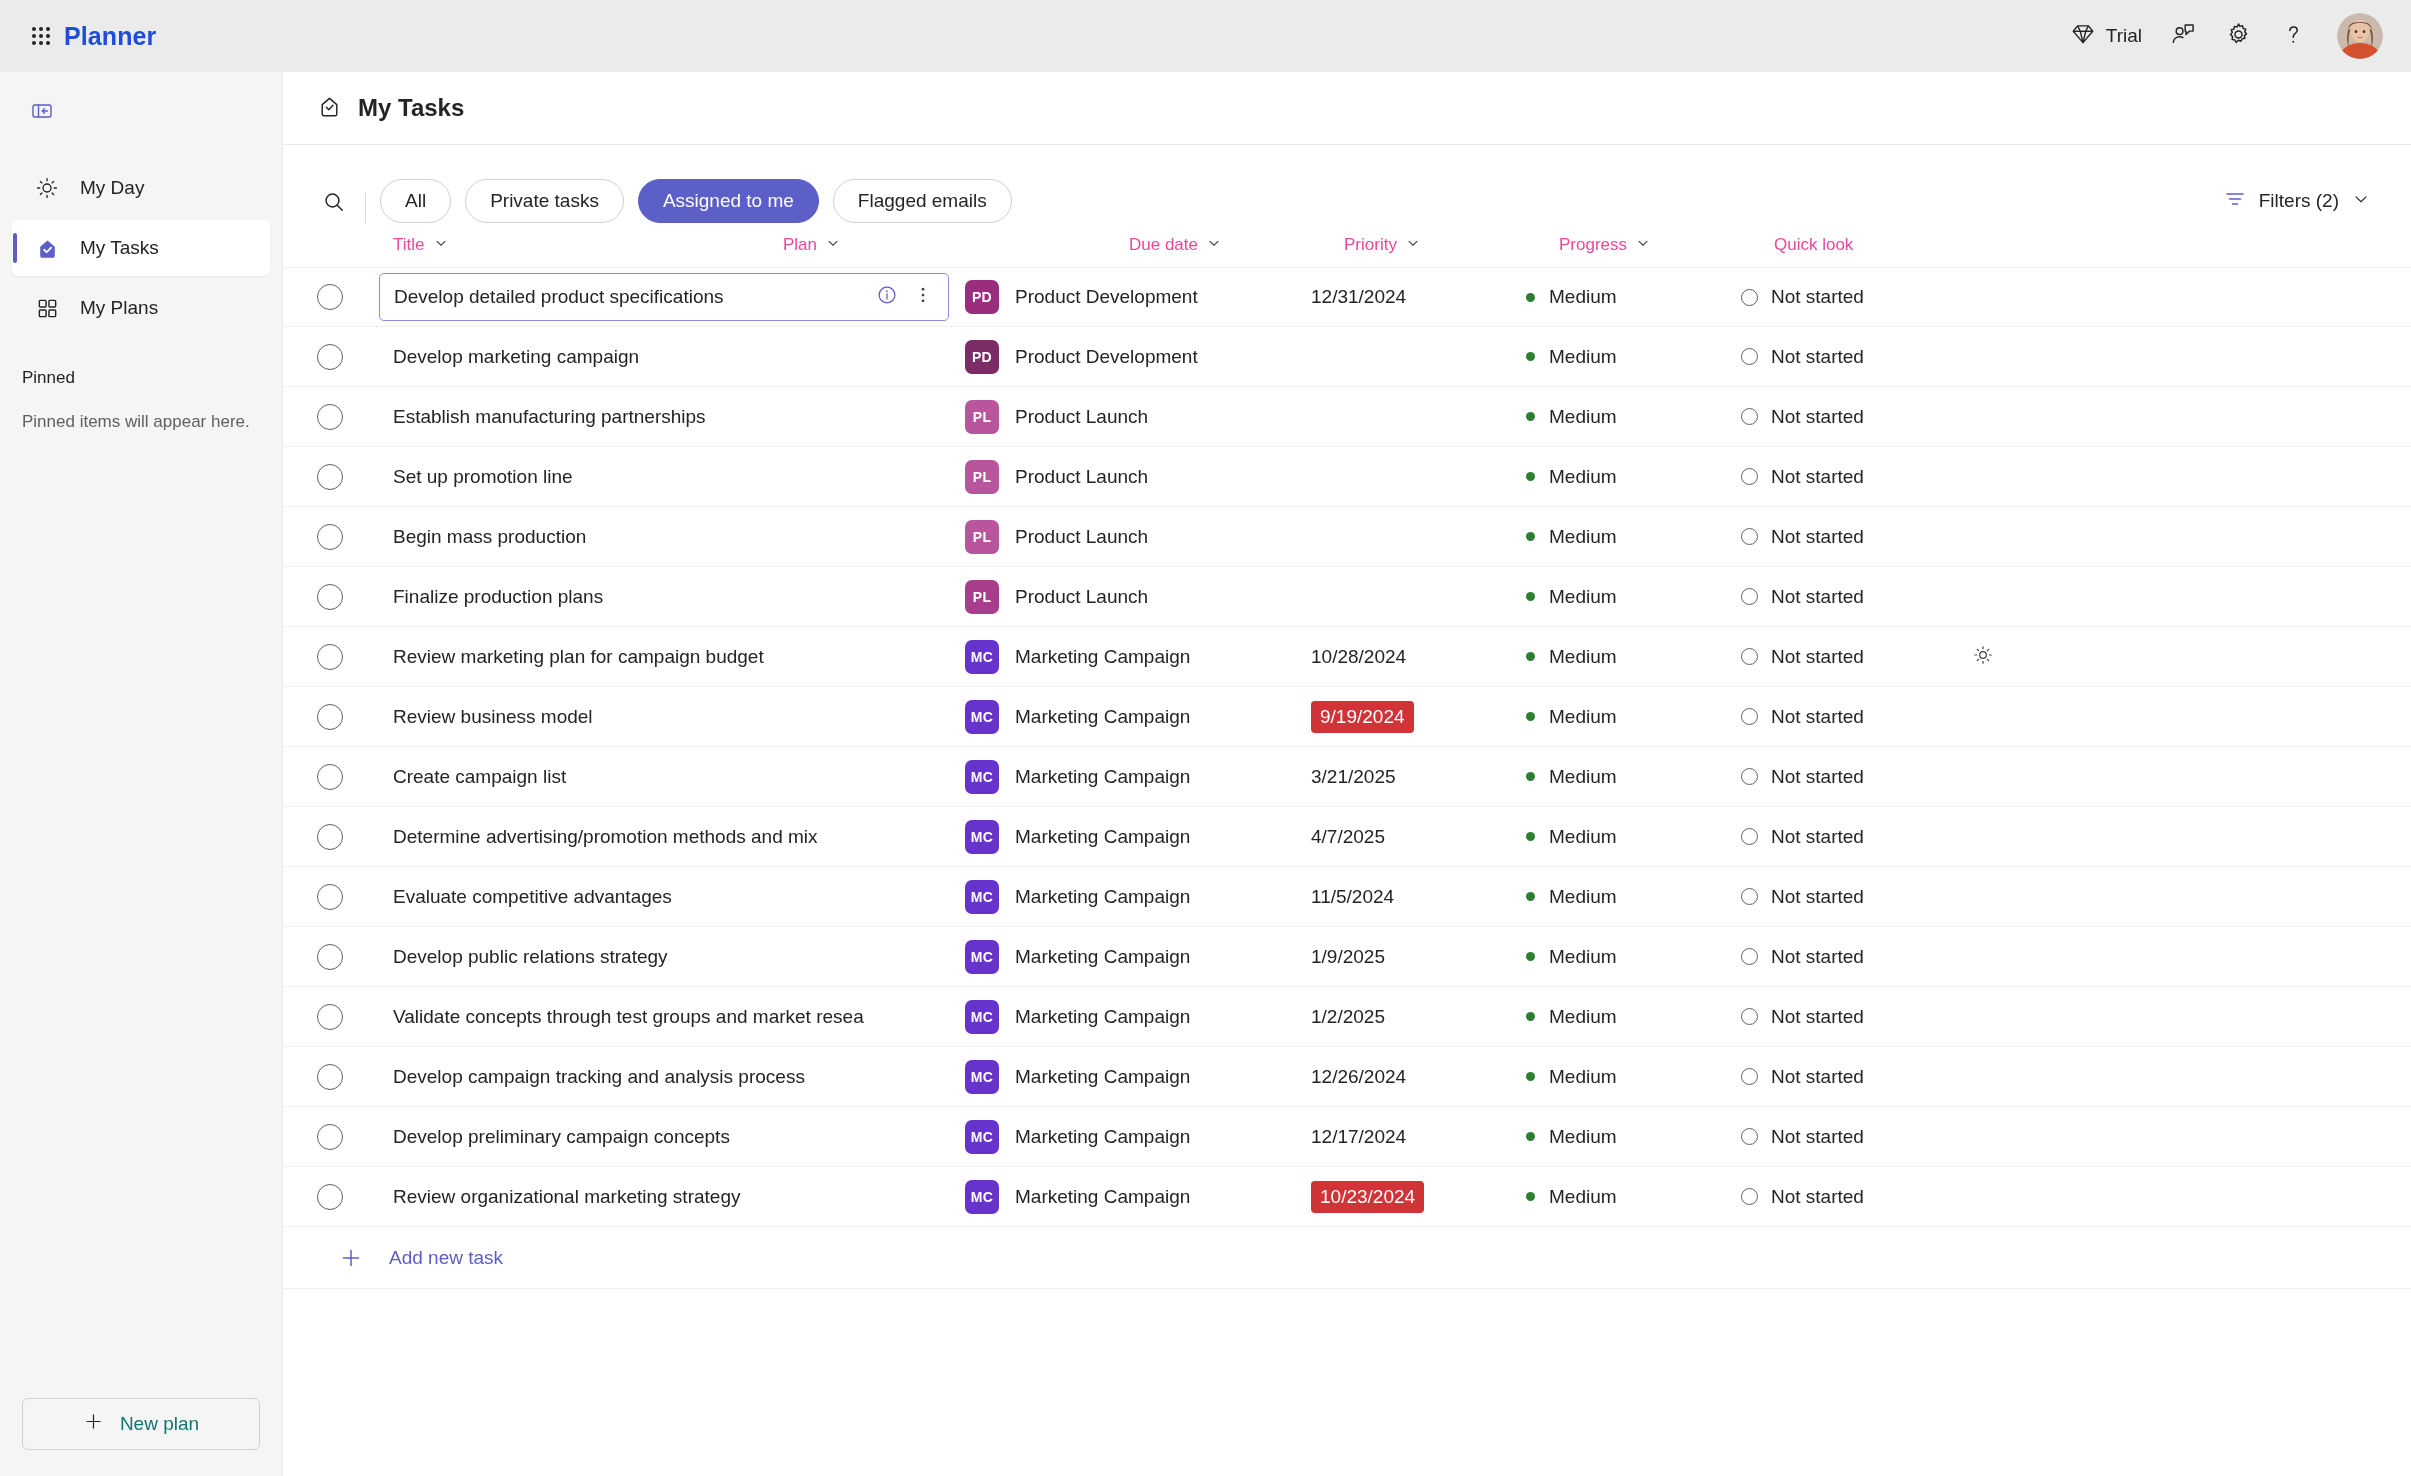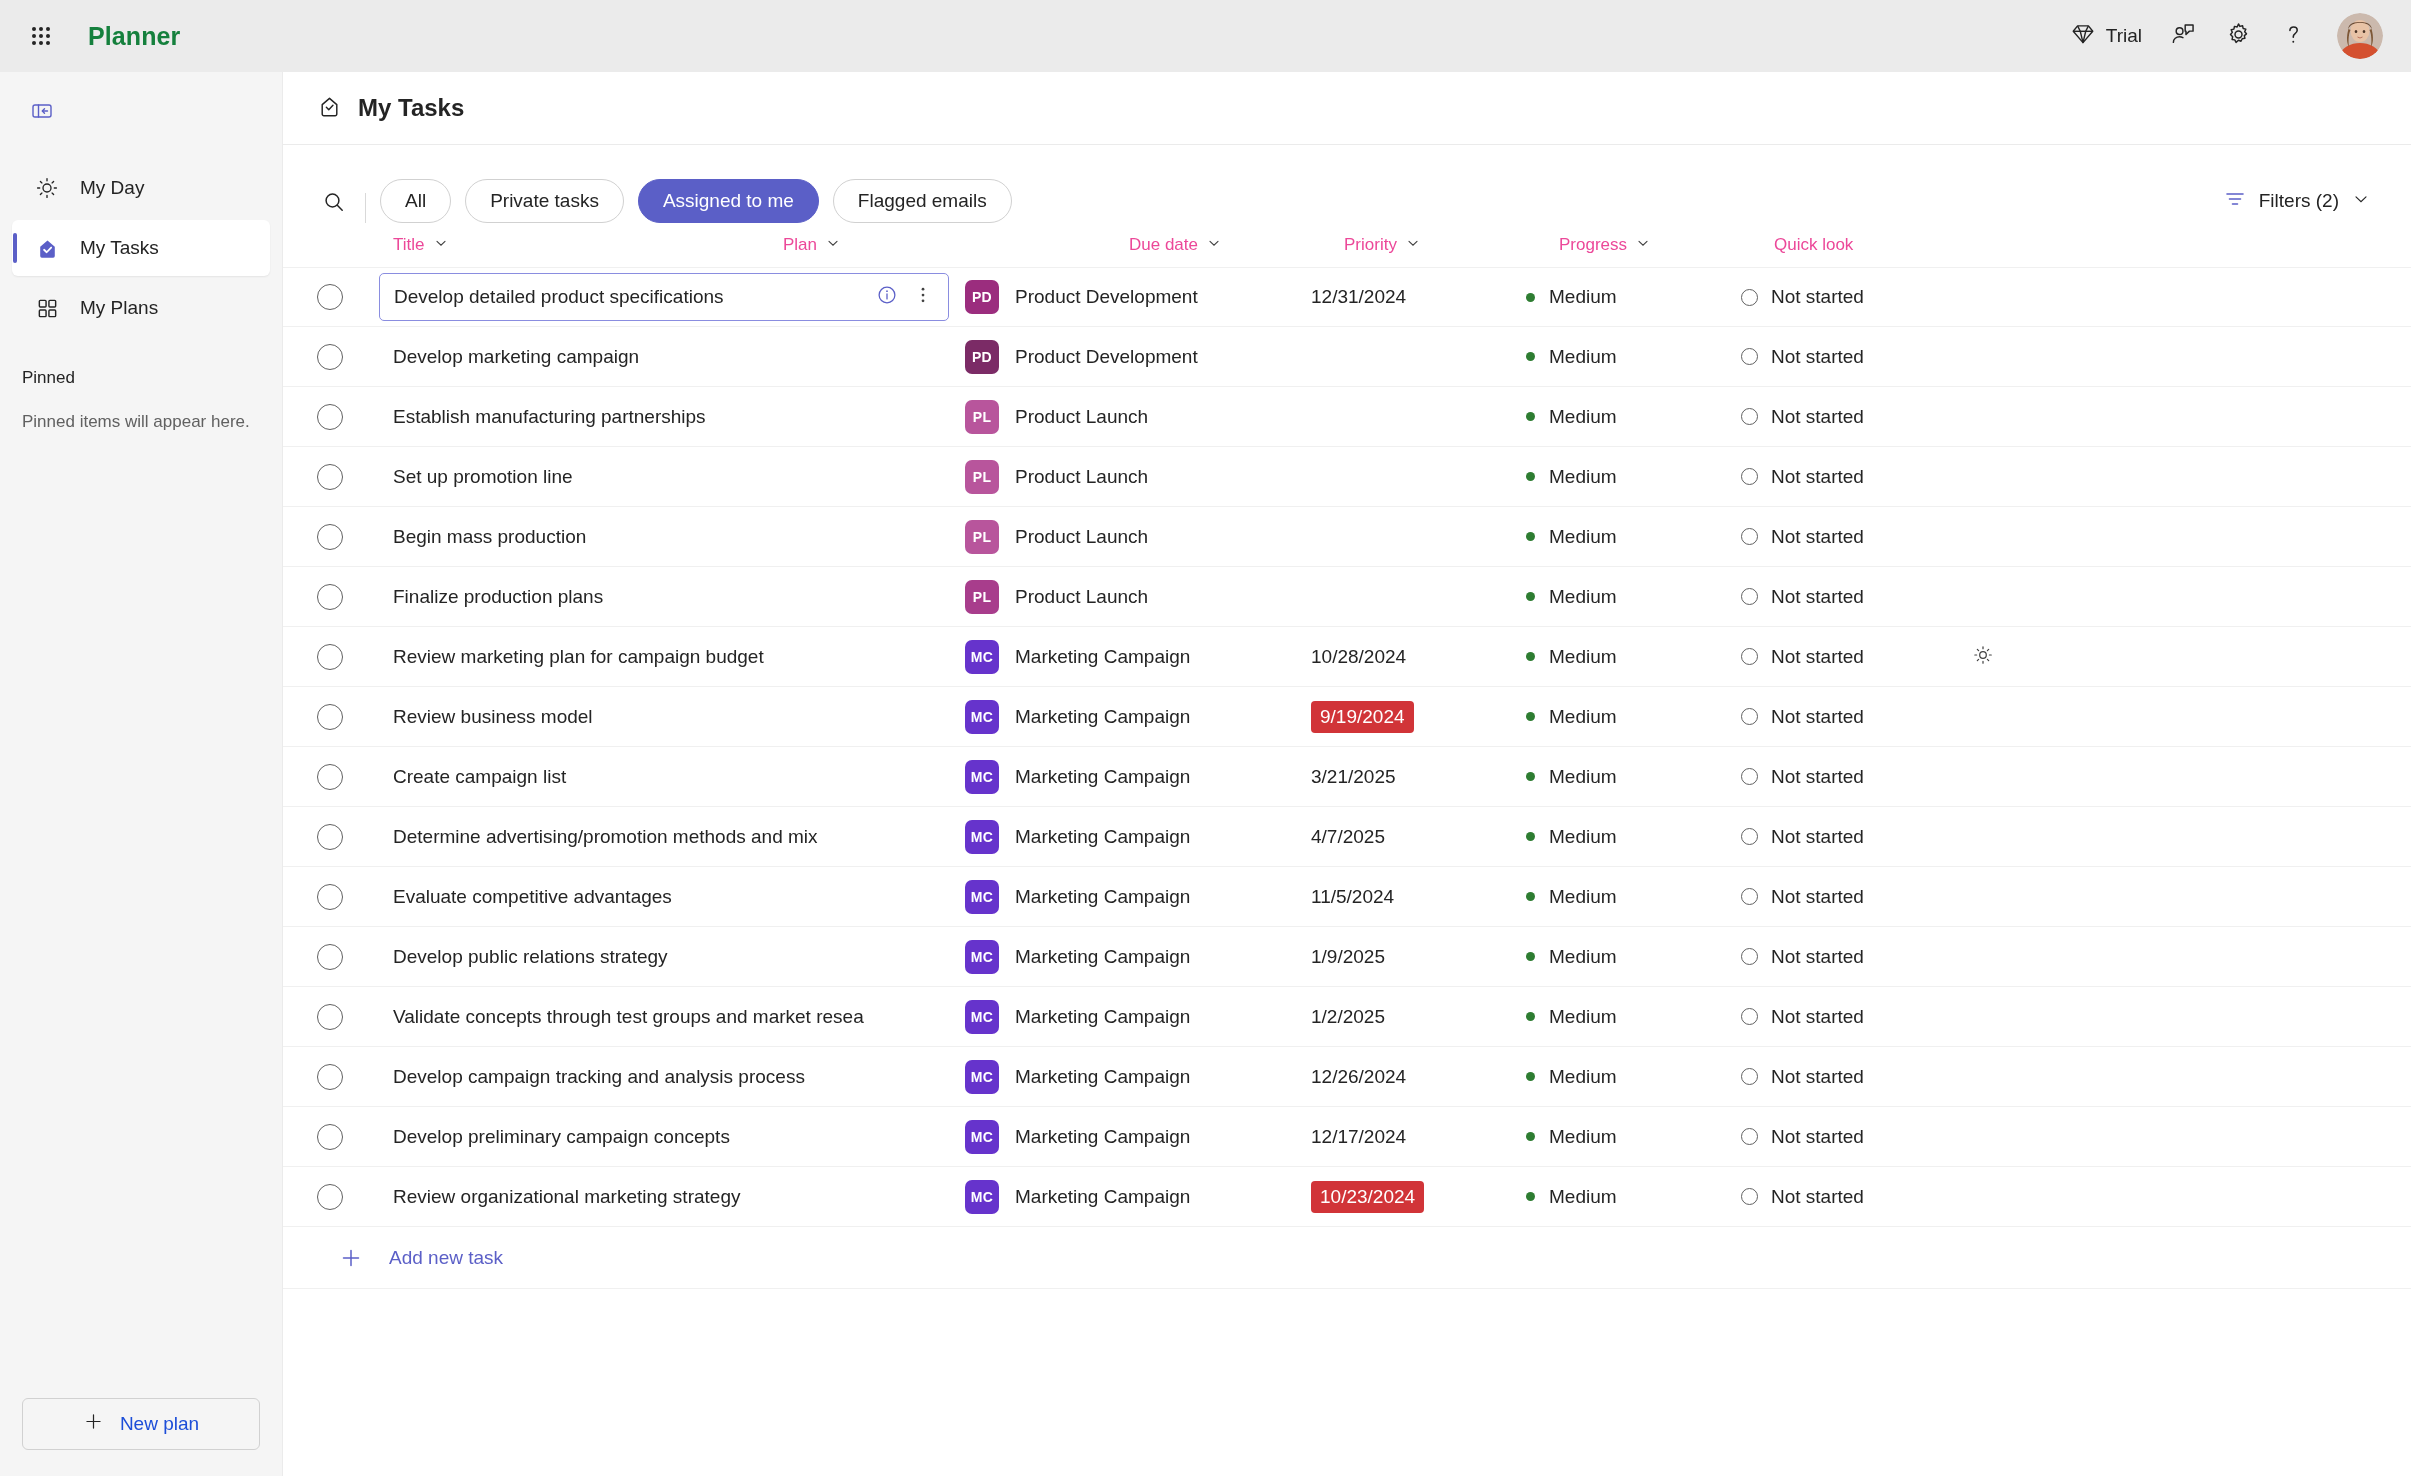--- a/index.html
+++ b/index.html
@@ -20,21 +20,21 @@
     position: relative;
   }
   .waffle {
     width: 46px; height: 46px;
     display: flex; align-items: center; justify-content: center;
     border-radius: 4px; cursor: pointer;
   }
   .waffle svg { display: block; }
   .app-title {
     font-size: 25px; font-weight: 600;
-    color: #15803d; margin-left: 24px;
+    color: #1d4ed8; 
     letter-spacing: .1px;
   }
   .topbar-right {
     margin-left: auto; display: flex; align-items: center; gap: 4px;
   }
   .tb-btn {
     height: 48px; min-width: 48px;
     display: flex; align-items: center; justify-content: center;
     gap: 10px; padding: 0 12px; border-radius: 4px;
     cursor: pointer; color: #242424;
@@ -88,21 +88,21 @@
   .pinned-empty {
     margin: 24px 22px 0 22px; font-size: 17px; color: #616161;
   }
   .sidebar-spacer { flex: 1; }
   .newplan-wrap { padding: 0 22px 26px 22px; }
   .newplan-btn {
     width: 100%; height: 52px;
     border: 1px solid #d1d1d1; border-radius: 6px;
     background: #f5f5f5; cursor: pointer;
     display: flex; align-items: center; justify-content: center; gap: 16px;
-    font-size: 19px; color: #1d4ed8;
+    font-size: 19px; color: #0f766e;
     font-family: "Liberation Sans", sans-serif;
   }
 
   
   .main { flex: 1; display: flex; flex-direction: column; min-width: 0; background:#fff; }
   .page-head {
     height: 73px; flex: 0 0 73px;
     display: flex; align-items: center; gap: 16px;
     padding-left: 34px;
     border-bottom: 1px solid #ebebeb;

